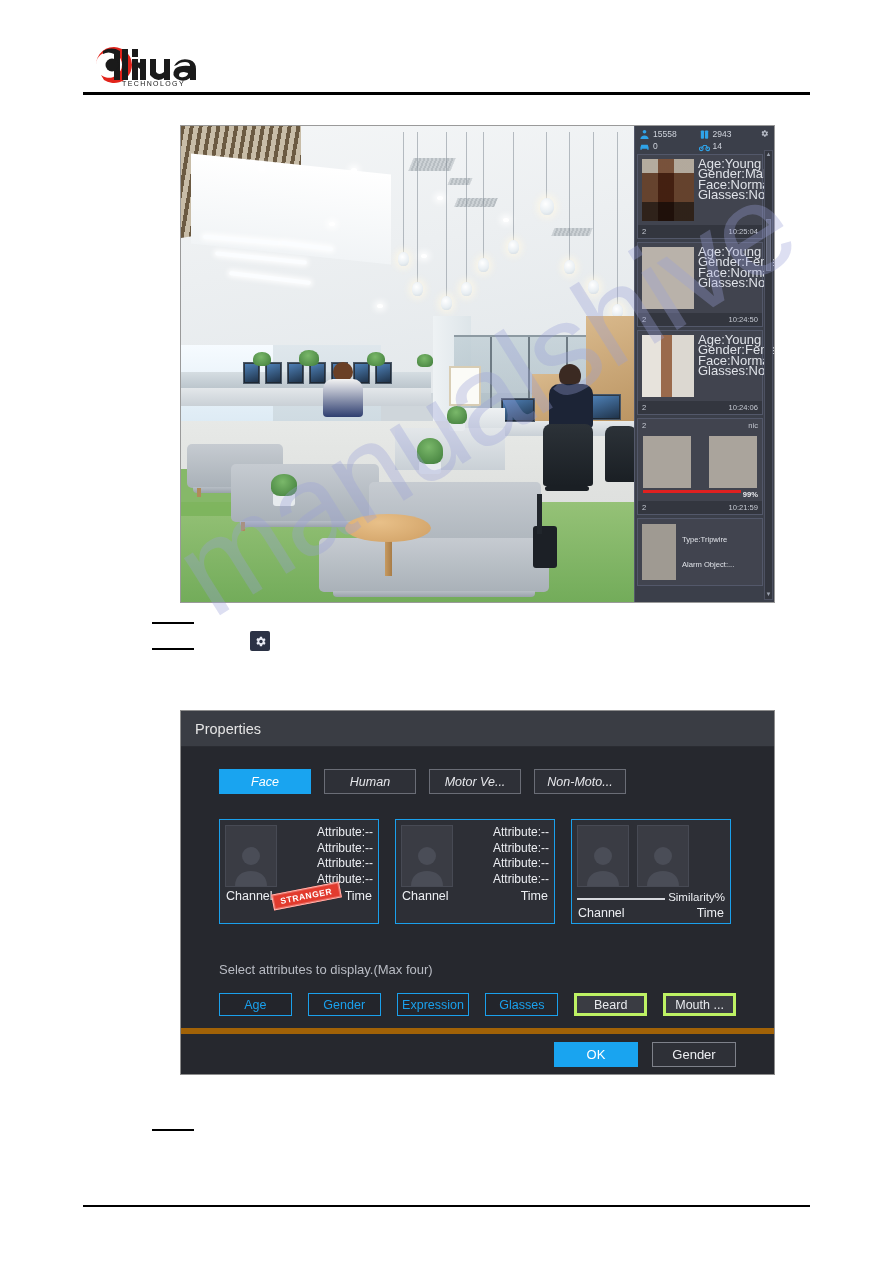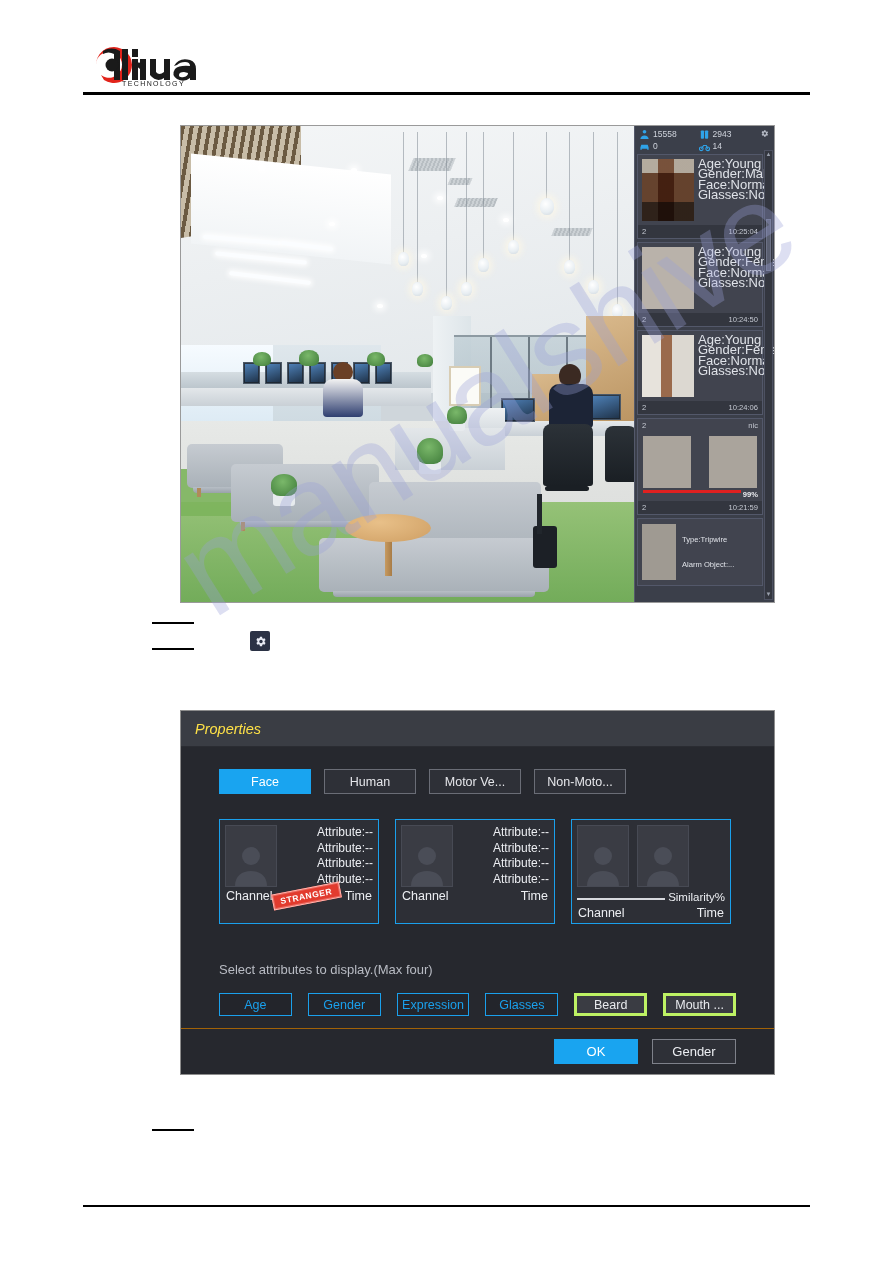--- a/index.html
+++ b/index.html
@@ -271,27 +271,26 @@
     width: 595px; height: 365px;
     background: #26282e;
     border: 1px solid #8d8d8d;
     display: flex; flex-direction: column;
     overflow: hidden;
   }
   .dlg-title {
     height: 36px; background: #3a3d44;
     display: flex; align-items: center;
     padding-left: 14px;
-    color: #fde047; font-size: 14.5px;
+    color: #e5e5e5; font-size: 14.5px;
     border-bottom: 1px solid #2a2c32;
-    font-style: italic;
   }
   .dlg-main { flex: 1; padding: 22px 38px 0 38px; }
 
-  .tabrow { display: flex; gap: 13px; margin-bottom: 25px; }
+  .tabrow { display: flex; gap: 13px; margin-bottom: 25px; font-style: italic; }
   .tab {
     min-width: 92px; height: 25px;
     display: flex; align-items: center; justify-content: center;
     font-size: 12.5px; padding: 0 9px;
   }
   .tab.active { background: #19a4f0; color: #ffffff; border: 1px solid #19a4f0; }
   .tab.idle { background: #2f3views; }
   .tab.idle { background: #2e3037; color: #e6e7eb; border: 1px solid #6a6d76; }
 
   .cards { display: flex; gap: 16px; }
@@ -337,21 +336,21 @@
   .attr-btns { display: flex; gap: 16px; }
   .abtn {
     width: 74px; height: 23px;
     display: flex; align-items: center; justify-content: center;
     font-size: 12.5px;
   }
   .abtn.on { border: 1px solid #1aa0ec; color: #1aa0ec; background: #23252b; }
   .abtn.off { border: 3px solid #bef264; color: #e8eaee; background: #3a3c43; }
 
   .dlg-foot {
-    height: 46px; border-top: 1px solid #a16207;
+    height: 46px; border-top: 6px solid #a16207;
     display: flex; align-items: center; justify-content: flex-end;
     gap: 14px; padding-right: 38px;
     background: #26282e;
   }
   .btn {
     width: 84px; height: 25px;
     display: flex; align-items: center; justify-content: center;
     font-size: 13px;
   }
   .btn.primary { background: #19a4f0; color: #ffffff; border: 1px solid #19a4f0; }

